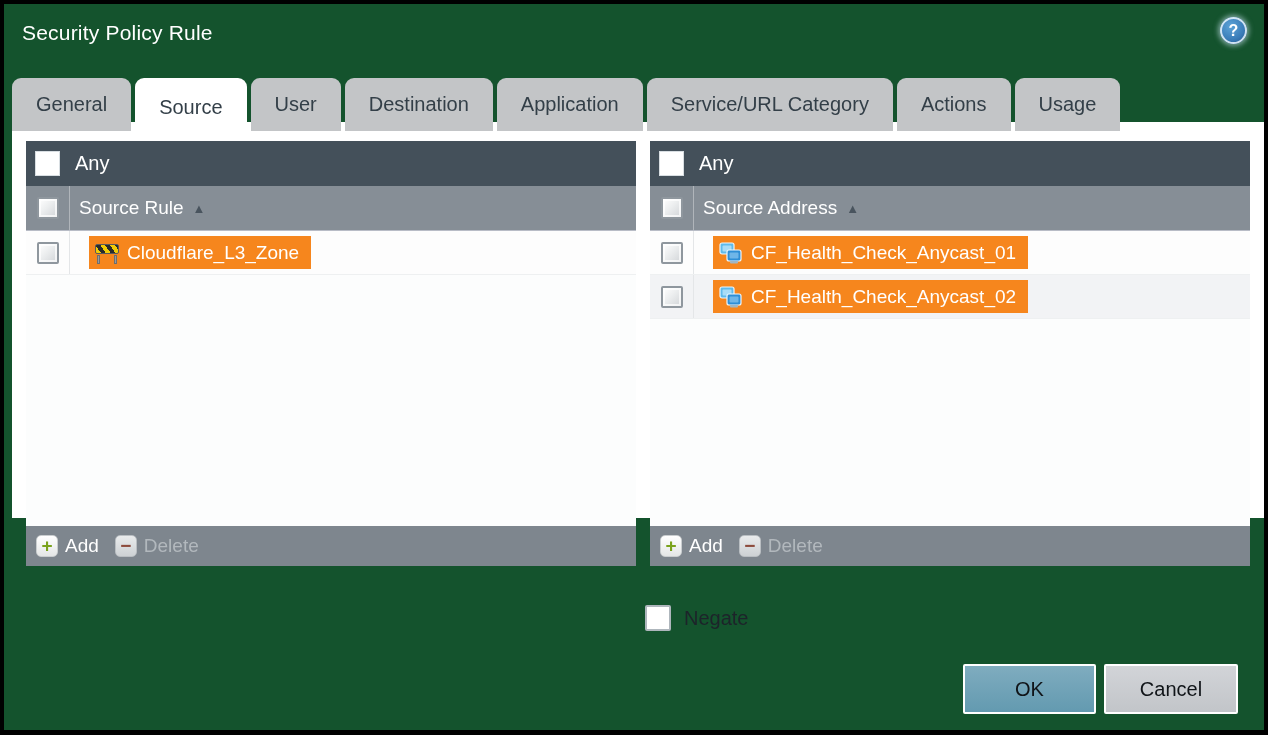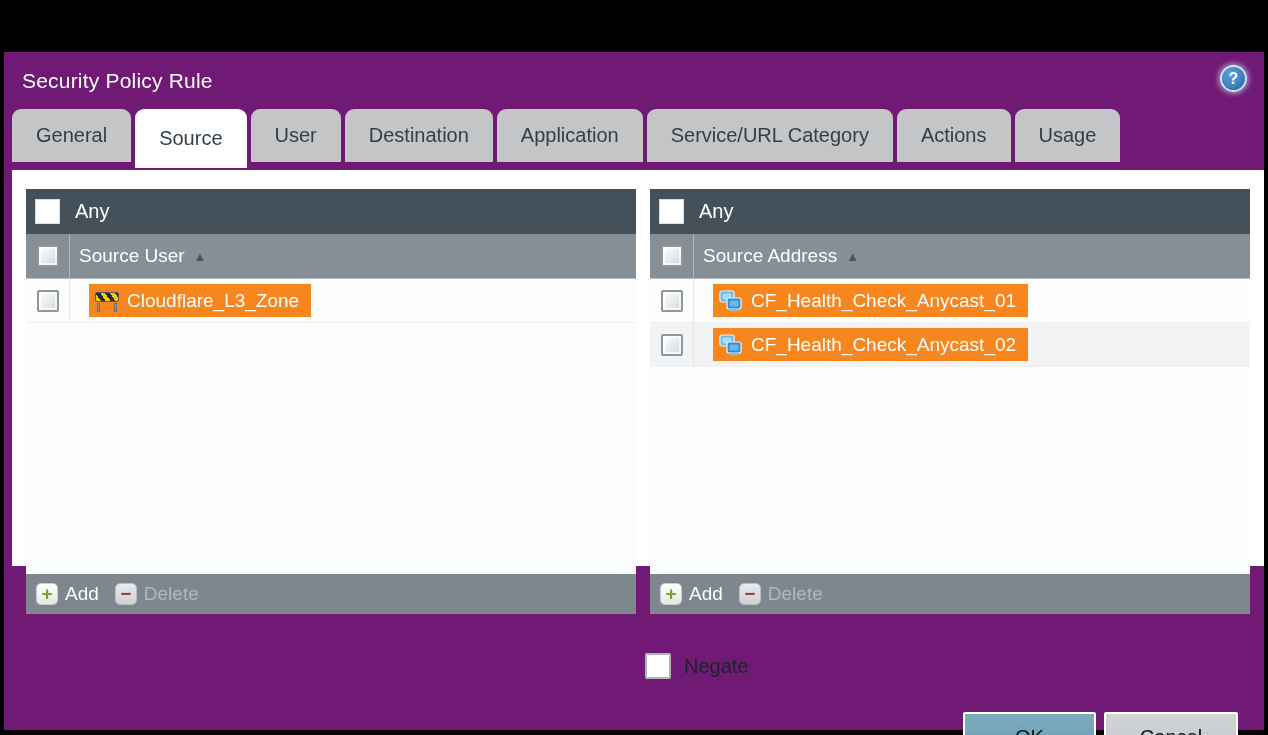--- a/index.html
+++ b/index.html
@@ -5,35 +5,34 @@
   * { margin:0; padding:0; box-sizing:border-box; }
   html,body { width:1268px; height:735px; }
   body {
     font-family:"Liberation Sans","DejaVu Sans",sans-serif;
     background:#000;
     position:relative;
     overflow:hidden;
   }
   .dialog {
     position:absolute; left:4px; top:4px; right:4px; bottom:5px;
-    background:#701a75;
-    margin-top:48px;
+    background:#14532d;
   }
   
   .title { position:absolute; left:18px; top:17px; color:#fff; font-size:21px; letter-spacing:0.2px; }
   .help-icon {
     position:absolute; right:17px; top:13px; width:27px; height:27px;
     border-radius:50%;
     background:radial-gradient(circle at 40% 35%, #5da4d8 0%, #3a7cb8 55%, #2c66a0 75%, #bfdcf2 100%);
     box-shadow:0 0 5px 2px rgba(210,232,248,.55), inset 0 0 0 2px rgba(235,246,253,.85);
     color:#fff; font-size:16px; font-weight:bold; text-align:center; line-height:27px;
     cursor:pointer;
   }
   
-  .tabs { position:absolute; left:8px; top:57px; height:53px; display:flex; gap:4px; z-index:3; }
+  .tabs { position:absolute; left:8px; top:74px; height:53px; display:flex; gap:4px; z-index:3; }
   .tab {
     background:#C3C5C7; color:#333F48; font-size:20px;
     border-radius:9px 9px 0 0;
     padding:0 24px; display:flex; align-items:center; white-space:nowrap;
     cursor:pointer; height:53px;
   }
   .tab.active { background:#fff; height:59px;text-align:right; }
   
   .body { position:absolute; left:8px; top:118px; width:1252px; height:396px; background:#fff; z-index:2; }
   
@@ -137,21 +136,21 @@
     <div class="panel panel-left">
       <div class="any-header">
         <div class="cb"></div>
         <div class="lbl">Any</div>
       </div>
       <div class="col-header">
         <div class="cb-cell">
             <div class="cb-small"></div>
           </div>
         <div class="title-cell">
-          <span class="col-title">Source User</span>
+          <span class="col-title">Source Rule</span>
           <span class="sort-icon">▲</span>
         </div>
       </div>
       <div class="list">
         <div class="row">
           <div class="cb-cell">
               <div class="cb-small"></div>
             </div>
           <div class="chip">
             <span class="icn zone-icon">

